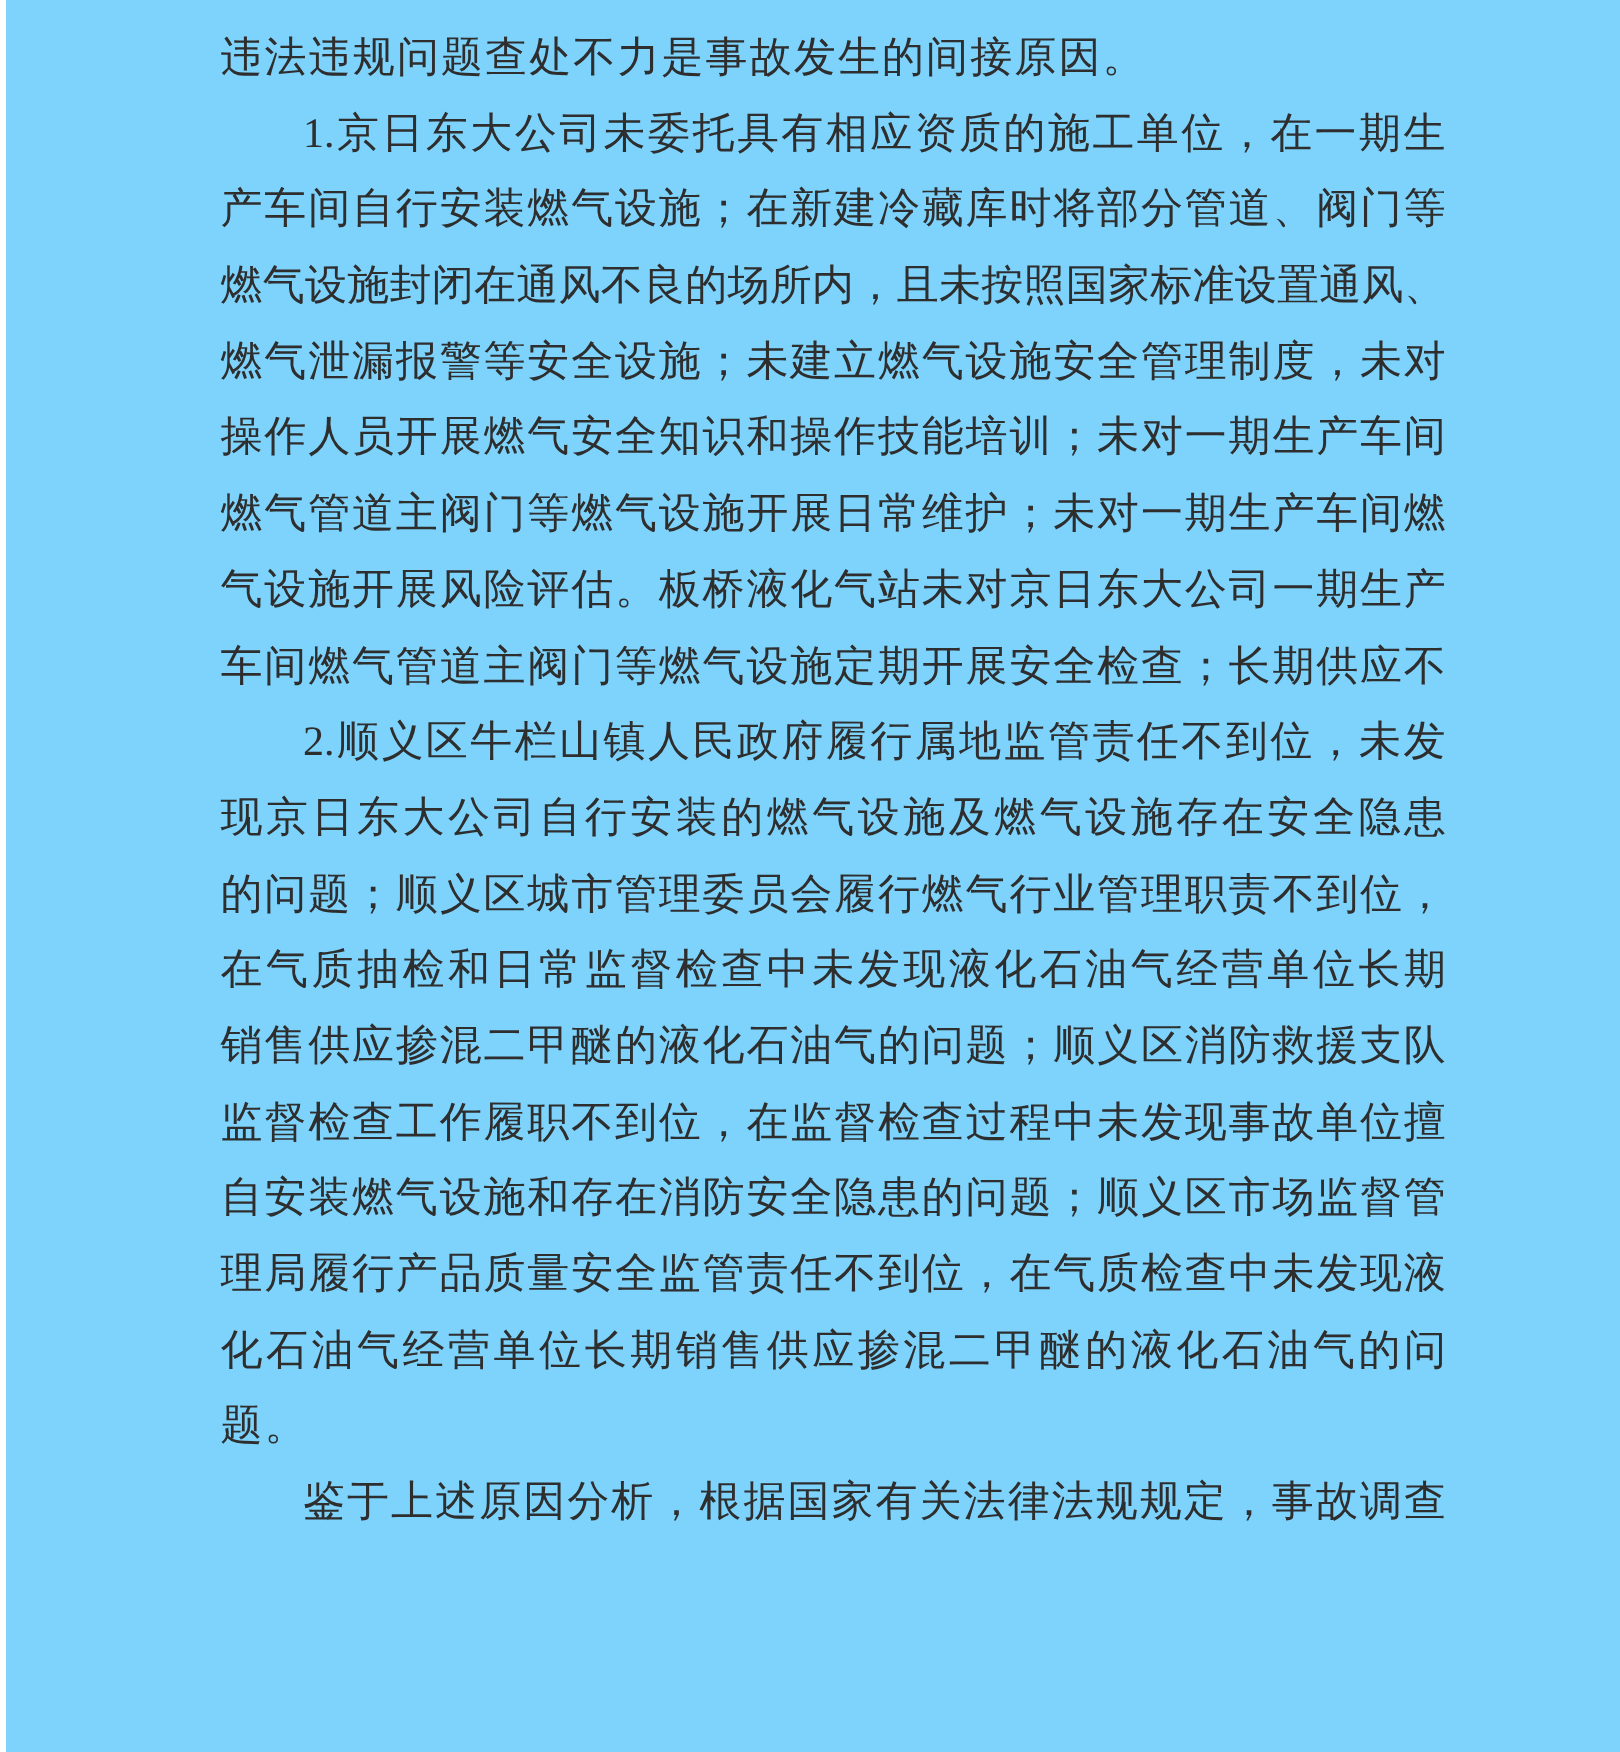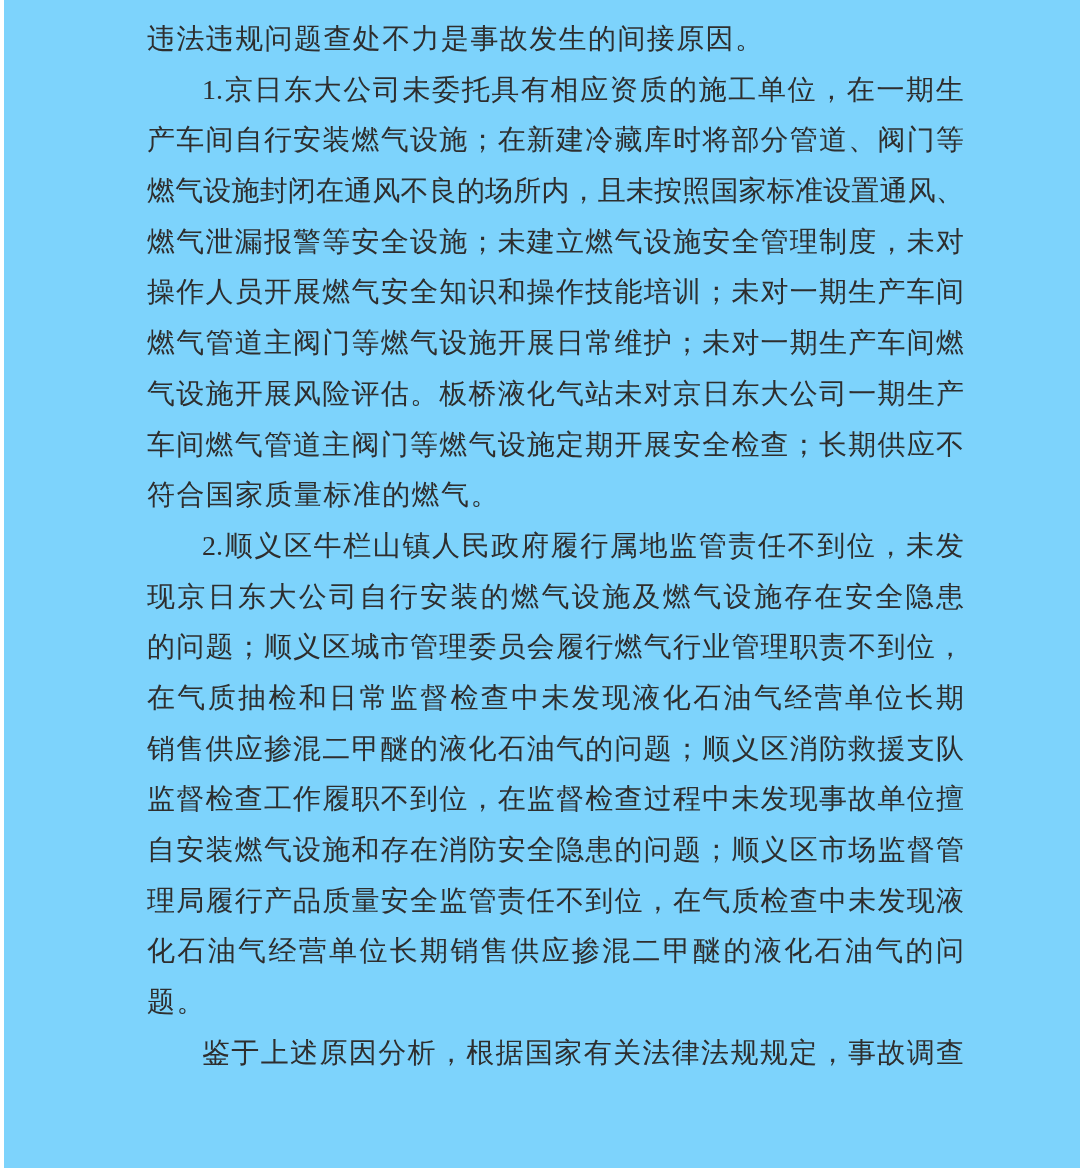--- a/index.html
+++ b/index.html
@@ -285,21 +285,20 @@
         <span>全</span>
         <span>检</span>
         <span>查</span>
         <span>；</span>
         <span>长</span>
         <span>期</span>
         <span>供</span>
         <span>应</span>
         <span>不</span>
       </div>
-      <div class="line">符合国家质量标准的燃气。</div>
       <div class="line justify indent">
         <span>2.</span>
         <span>顺</span>
         <span>义</span>
         <span>区</span>
         <span>牛</span>
         <span>栏</span>
         <span>山</span>
         <span>镇</span>
         <span>人</span>

